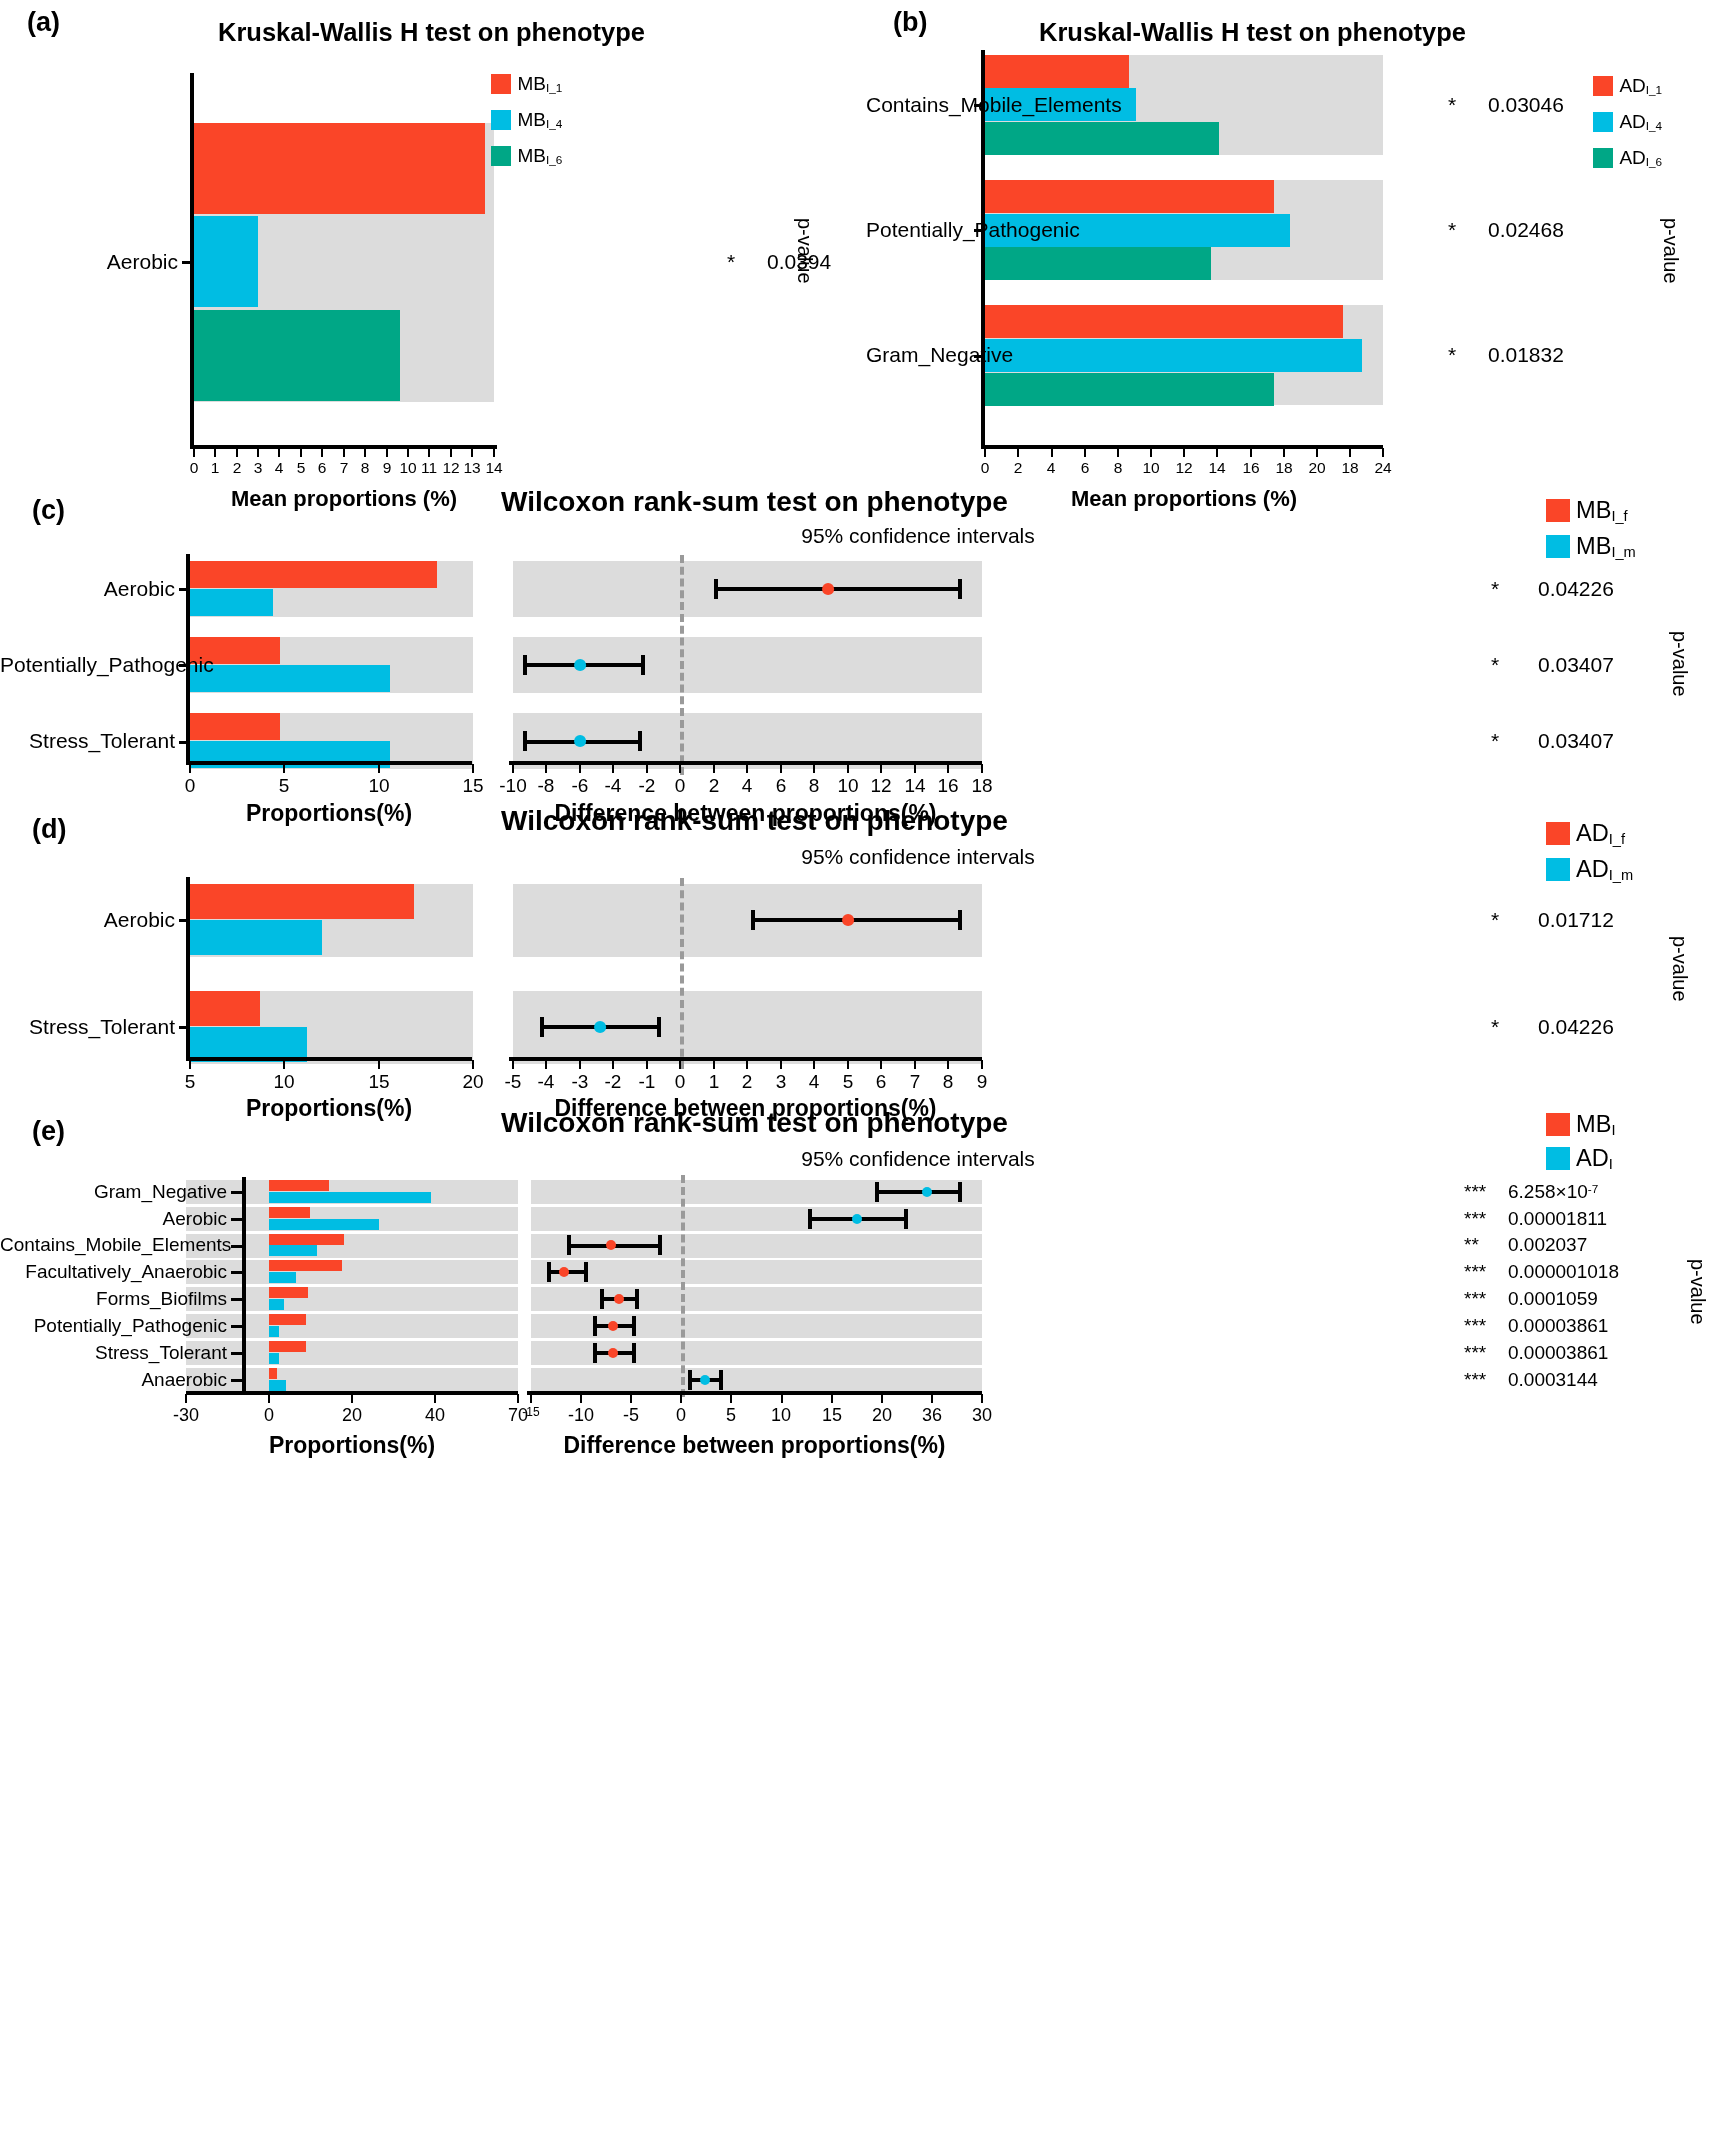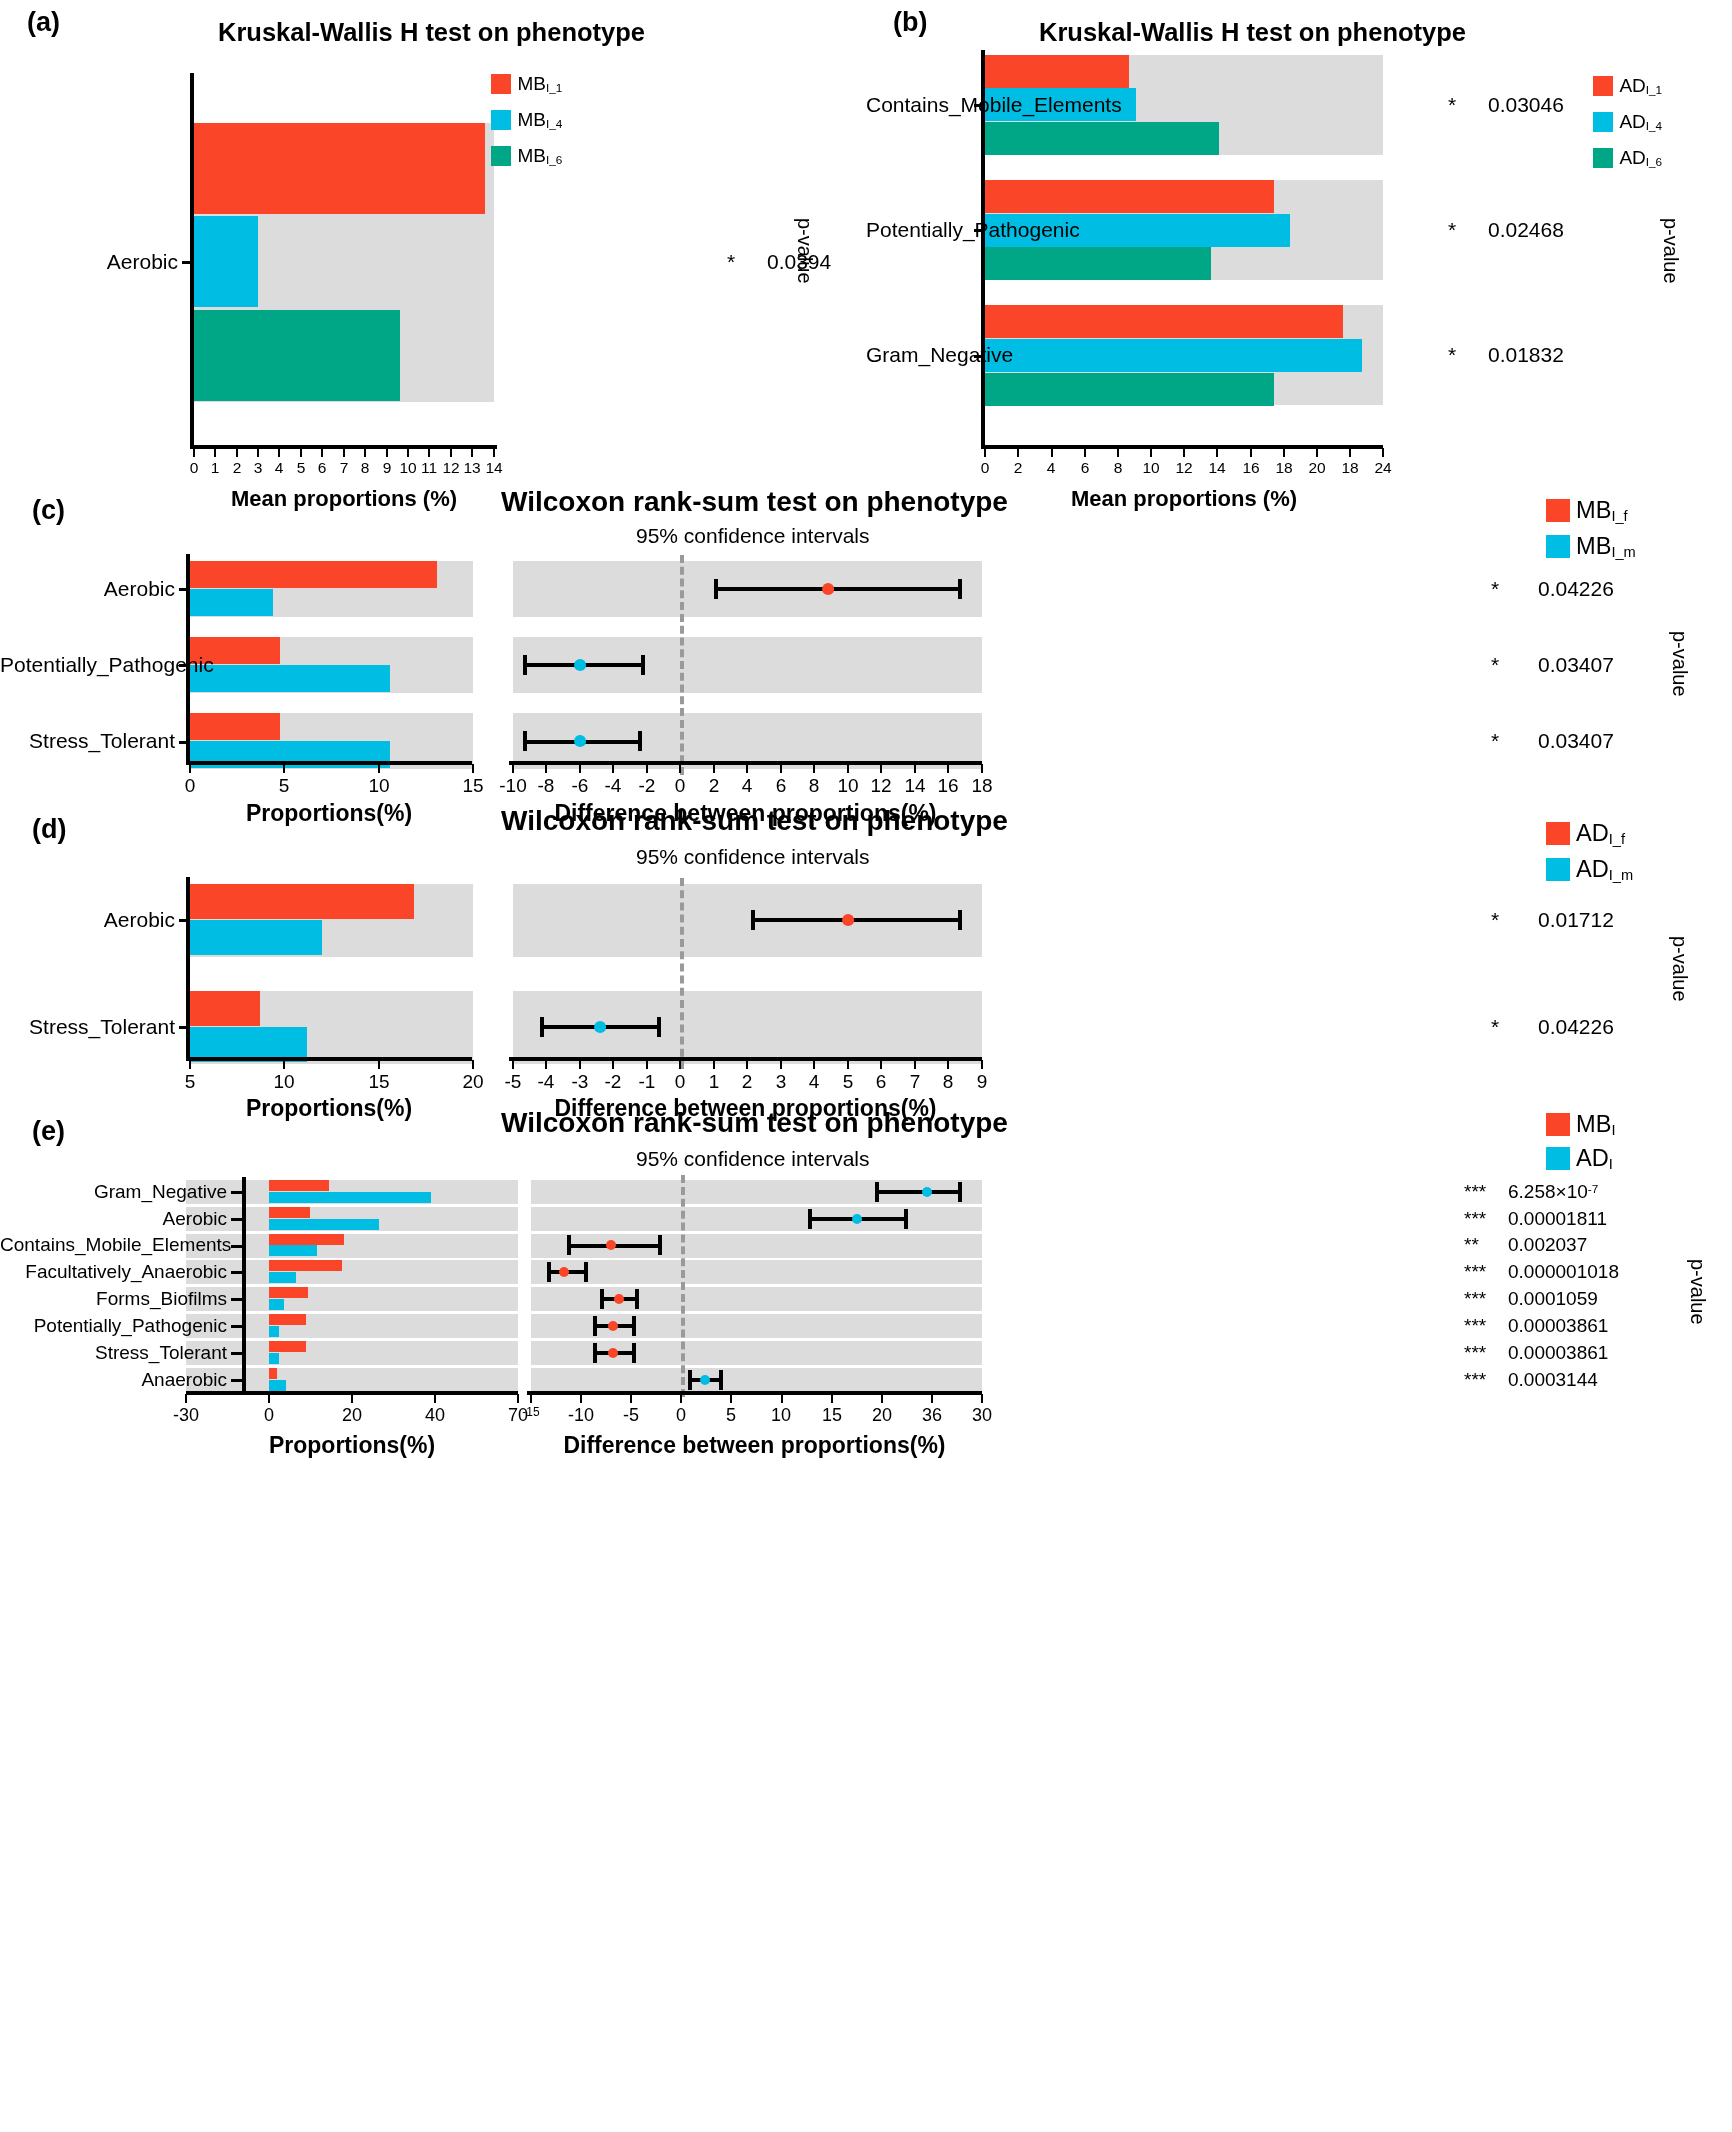--- a/index.html
+++ b/index.html
@@ -22,21 +22,21 @@
   .ptitle {
     position:absolute;
     font-weight:bold;
     text-align:center;
     font-family:"Liberation Sans", sans-serif;
     white-space:nowrap;
   }
   .sub-ci {
     position:absolute;
     font-size:21px;
-    text-align:left;
+    text-align:center;
     white-space:nowrap;
   }
   .axis-title {
     position:absolute;
     font-weight:bold;
     text-align:center;
     white-space:nowrap;
   }
   .cat-label {
     position:absolute;

